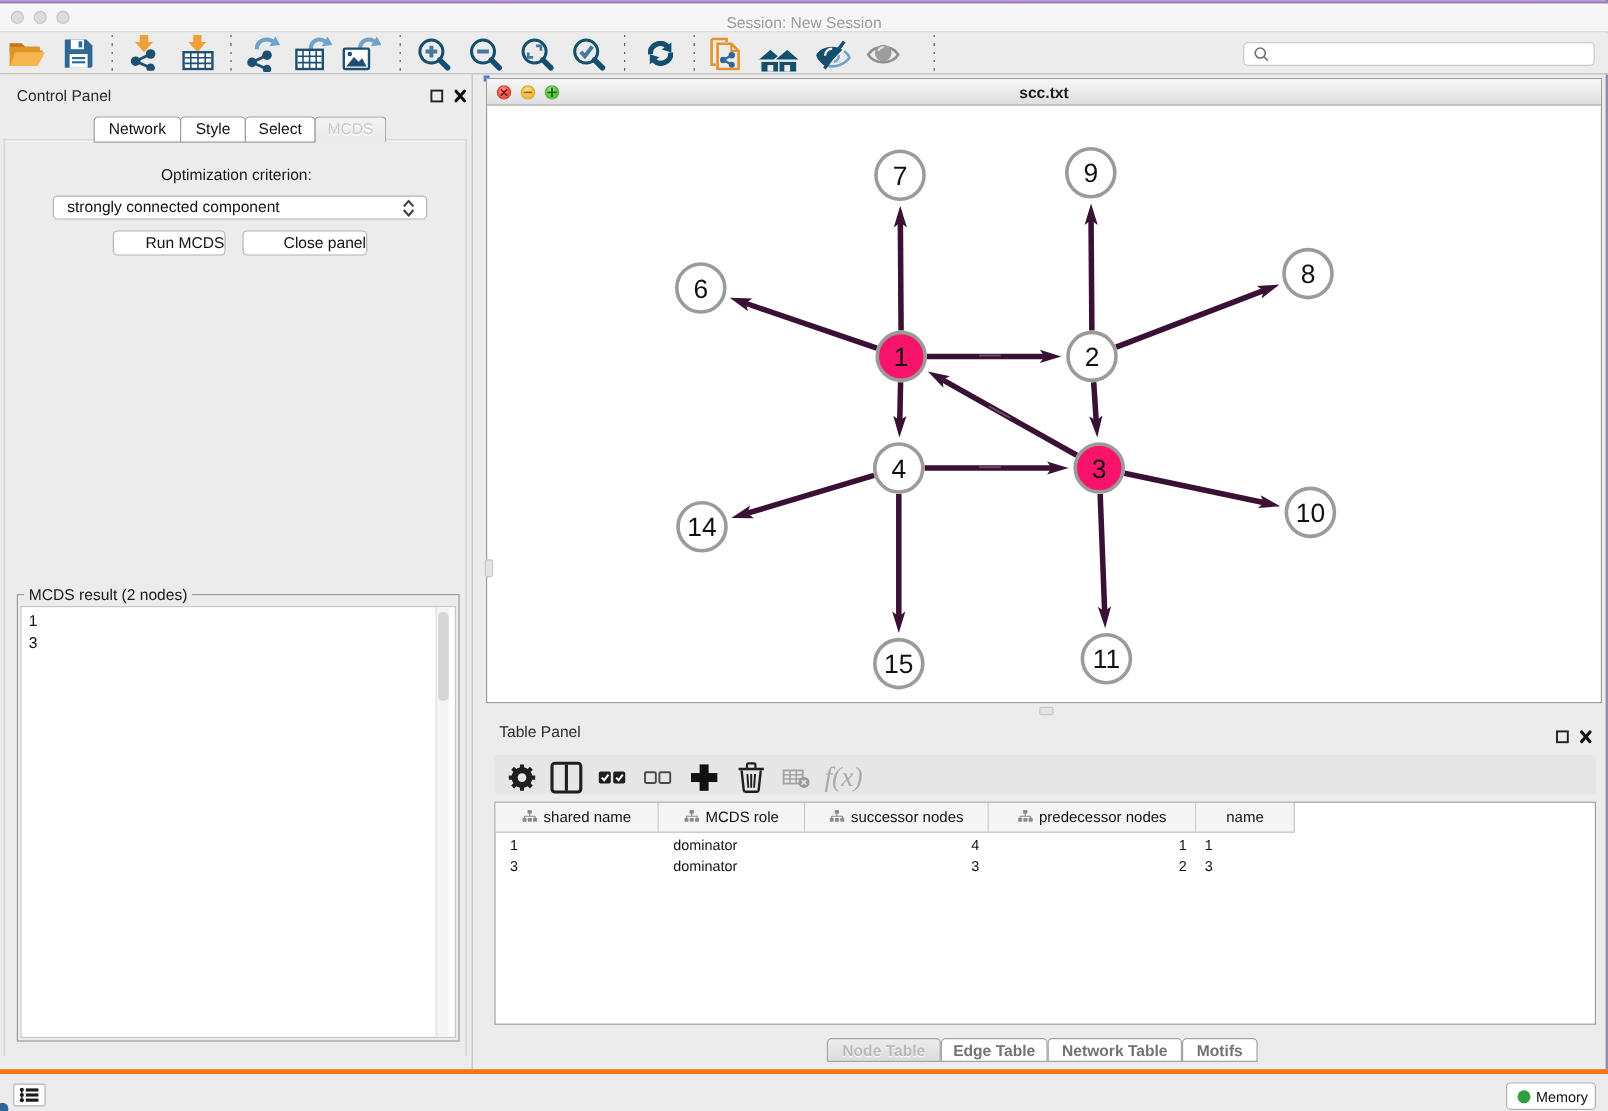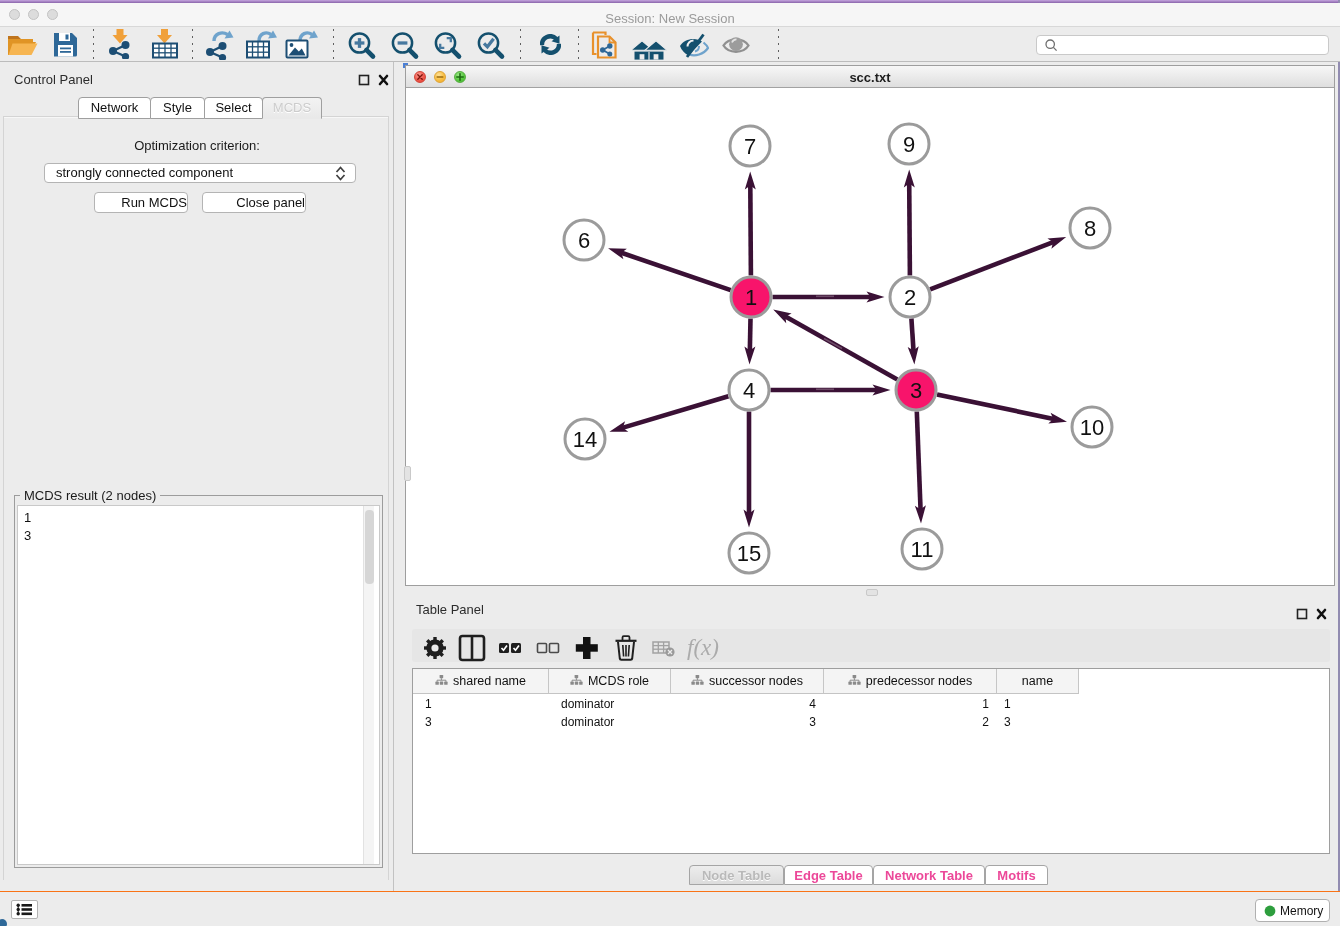--- a/index.html
+++ b/index.html
@@ -37,24 +37,24 @@
 #netname{position:absolute;top:4px;width:100%;text-align:center;font-size:13px;font-weight:bold;color:#1d1d1d;}
 #graph{position:absolute;left:0;top:24px;}
 
 #tpanel{left:405px;top:598px;width:930px;height:288px;}
 #tptitle{left:11px;top:4px;font-size:13px;color:#2c2c2c;position:absolute;}
 #ttool{position:absolute;left:14px;top:30px;}
 #ttable{position:absolute;left:7px;top:70px;width:918px;height:186px;background:#fff;border:1px solid #9e9e9e;}
 .thdr{position:absolute;top:0;height:25px;background:#f4f4f4;border-right:1px solid #c6c6c6;border-bottom:1px solid #c4c4c4;font-size:12.5px;color:#111;text-align:center;line-height:25px;}
 .tcell{position:absolute;font-size:12px;color:#111;height:17px;line-height:17px;}
 #btabs{position:absolute;left:284px;top:267px;height:20px;}
-.btab{position:absolute;top:0;height:20px;background:#fff;border:1px solid #a5a5a5;border-radius:4px 4px 0 0;font-size:13px;font-weight:bold;color:#ec4899;text-align:center;line-height:19px;}
+.btab{position:absolute;top:0;height:20px;background:#fff;border:1px solid #a5a5a5;border-radius:4px 4px 0 0;font-size:13px;font-weight:bold;color:#737373;text-align:center;line-height:19px;}
 .btabsel{background:linear-gradient(#ededed,#dcdcdc);color:#b9b9b9;text-shadow:0 1px 0 #fff;}
 
-#status{left:0;top:891px;width:1340px;height:35px;background:#ececec;border-top:1px solid #f97316;padding-left:35px;}
+#status{left:0;top:891px;width:1340px;height:35px;background:#ececec;border-top:4px solid #f97316;padding-left:35px;}
 #listbtn{position:absolute;left:11px;top:8px;width:27px;height:19px;background:#fff;border:1px solid #b3b3b3;border-radius:2px;}
 #membtn{position:absolute;left:1255px;top:7px;width:75px;height:23px;background:#fff;border:1px solid #b0b0b0;border-radius:4px;font-size:12px;color:#111;}
 </style></head>
 <body>
 <div class="abs" id="purple"></div>
 <div class="abs" style="left:1338px;top:0;width:2px;height:926px;background:#928cb1"></div>
 <div class="abs" id="titlebar">
   <div class="tl" style="left:9px"></div>
     <div class="tl" style="left:28px"></div>
     <div class="tl" style="left:47px"></div>

